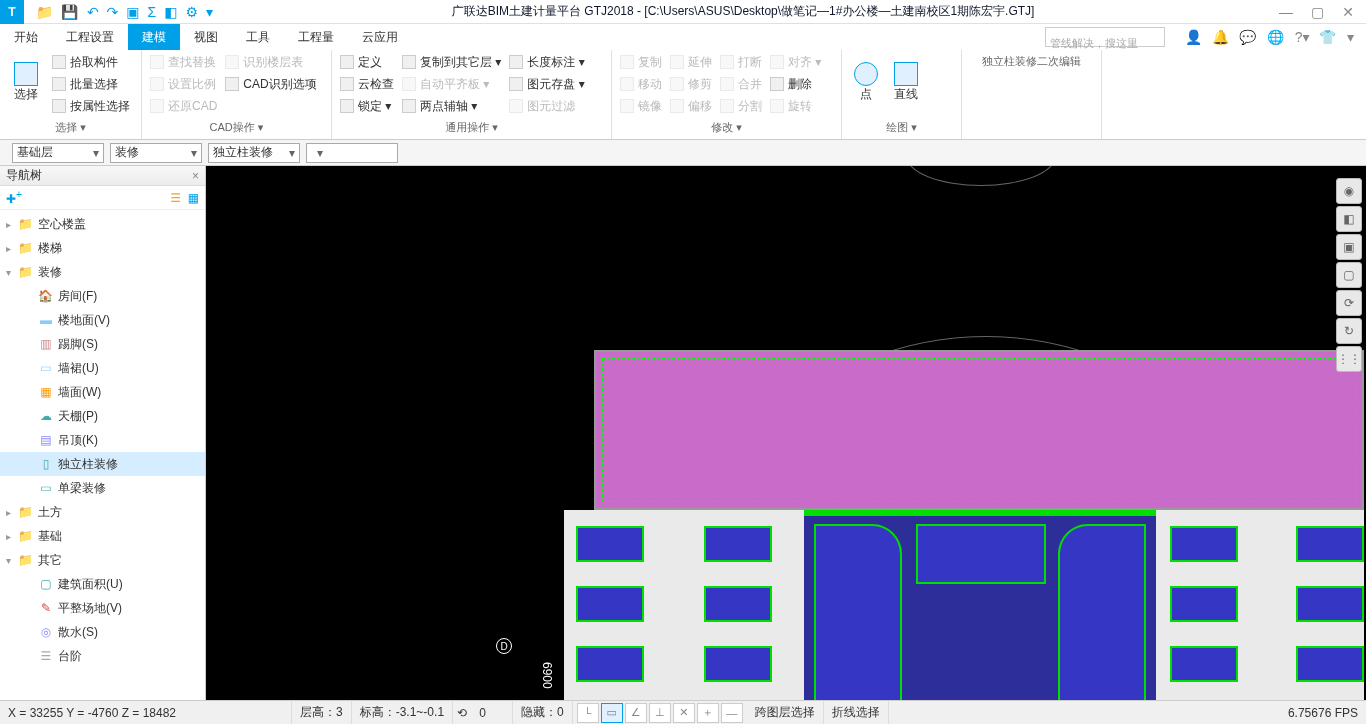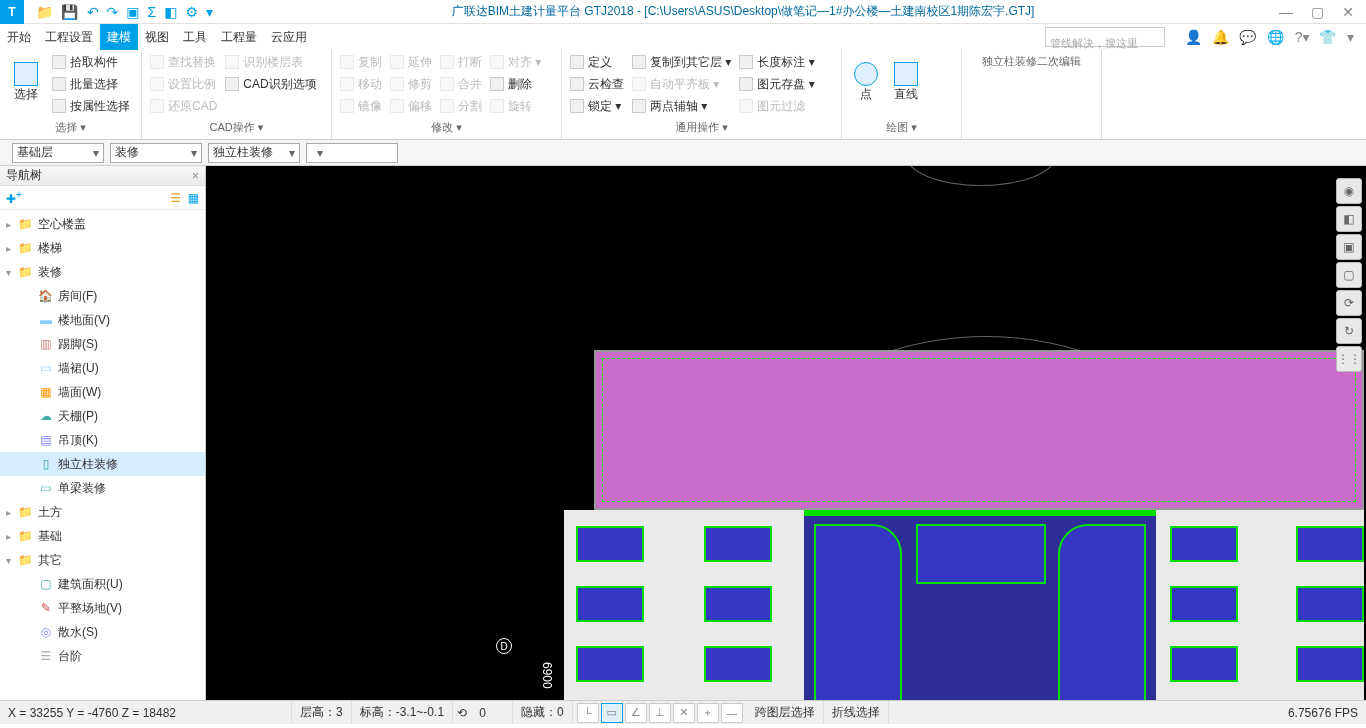--- a/index.html
+++ b/index.html
@@ -1,24 +1,24 @@
 <!DOCTYPE html>
 <html><head>
 <meta charset="utf-8">
 <style>
 * { margin: 0; padding: 0; box-sizing: border-box; font-family: "Microsoft YaHei", sans-serif; }
 body { width: 1366px; height: 728px; overflow: hidden; background: #fff; font-size: 12px; color: #333; }
 .titlebar { height: 24px; display: flex; align-items: center; background: #fff; border-bottom: 1px solid #e0e0e0; }
 .titlebar .logo { width: 24px; height: 24px; background: #00a0e9; color: #fff; display: flex; align-items: center; justify-content: center; font-weight: bold; margin-right: 6px; }
 .titlebar .qat { display: flex; gap: 8px; padding: 0 6px; }
 .titlebar .qat span { color: #00a0e9; font-size: 14px; cursor: pointer; }
-.titlebar .title { flex: 1; text-align: center; color: #0369a1; font-size: 12px; }
+.titlebar .title { flex: 1; text-align: center; color: #0f172a; font-size: 12px; }
 .titlebar .winbtns { display: flex; gap: 18px; padding: 0 12px; color: #888; font-size: 14px; }
 .menubar { height: 26px; display: flex; align-items: center; background: #fff; }
-.menubar .tab { padding: 0 7px; height: 26px; line-height: 26px; color: #333; cursor: pointer; }
+.menubar .tab { padding: 0 14px; height: 26px; line-height: 26px; color: #333; cursor: pointer; }
 .menubar .tab.active { background: #00a0e9; color: #fff; }
 .menubar .spacer { flex: 1; }
 .menubar .search { width: 120px; height: 20px; border: 1px solid #ccc; padding: 8px 4px; font-size: 11px; color: #aaa; margin-right: 8px; }
 .menubar .usericons { display: flex; gap: 10px; padding: 0 12px; color: #888; font-size: 14px; }
 .ribbon { height: 90px; background: #fff; border-bottom: 1px solid #ccc; display: flex; }
 .ribbon .group { border-right: 1px solid #e0e0e0; display: flex; flex-direction: column; padding: 2px 6px; }
 .ribbon .group-body { flex: 1; display: flex; align-items: flex-start; gap: 4px; }
 .ribbon .group-label { text-align: center; font-size: 11px; color: #666; padding: 2px 0; }
 .ribbon .col { display: flex; flex-direction: column; gap: 2px; }
 .ribbon .btn-lg { display: flex; flex-direction: column; align-items: center; justify-content: center; width: 40px; height: 60px; cursor: pointer; }
@@ -152,20 +152,67 @@
             <span>识别楼层表</span>
           </div>
         <div class="btn-sm">
             <span class="ico"></span>
             <span>CAD识别选项</span>
           </div>
       </div>
     </div>
     <div class="group-label">CAD操作 ▾</div>
   </div>
+  <div class="group" style="width:280px">
+    <div class="group-body">
+      <div class="col">
+        <div class="btn-sm">
+            <span class="ico"></span>
+            <span>定义</span>
+          </div>
+        <div class="btn-sm">
+            <span class="ico"></span>
+            <span>云检查</span>
+          </div>
+        <div class="btn-sm">
+            <span class="ico"></span>
+            <span>锁定  ▾</span>
+          </div>
+      </div>
+      <div class="col">
+        <div class="btn-sm">
+            <span class="ico"></span>
+            <span>复制到其它层  ▾</span>
+          </div>
+        <div class="btn-sm disabled">
+            <span class="ico"></span>
+            <span>自动平齐板  ▾</span>
+          </div>
+        <div class="btn-sm">
+            <span class="ico"></span>
+            <span>两点辅轴  ▾</span>
+          </div>
+      </div>
+      <div class="col">
+        <div class="btn-sm">
+            <span class="ico"></span>
+            <span>长度标注  ▾</span>
+          </div>
+        <div class="btn-sm">
+            <span class="ico"></span>
+            <span>图元存盘  ▾</span>
+          </div>
+        <div class="btn-sm disabled">
+            <span class="ico"></span>
+            <span>图元过滤</span>
+          </div>
+      </div>
+    </div>
+    <div class="group-label">通用操作 ▾</div>
+  </div>
   <div class="group" style="width:230px">
     <div class="group-body">
       <div class="col">
         <div class="btn-sm disabled">
             <span class="ico"></span>
             <span>复制</span>
           </div>
         <div class="btn-sm disabled">
             <span class="ico"></span>
             <span>移动</span>
@@ -212,67 +259,20 @@
             <span class="ico"></span>
             <span>删除</span>
           </div>
         <div class="btn-sm disabled">
             <span class="ico"></span>
             <span>旋转</span>
           </div>
       </div>
     </div>
     <div class="group-label">修改 ▾</div>
-  </div>
-  <div class="group" style="width:280px">
-    <div class="group-body">
-      <div class="col">
-        <div class="btn-sm">
-            <span class="ico"></span>
-            <span>定义</span>
-          </div>
-        <div class="btn-sm">
-            <span class="ico"></span>
-            <span>云检查</span>
-          </div>
-        <div class="btn-sm">
-            <span class="ico"></span>
-            <span>锁定  ▾</span>
-          </div>
-      </div>
-      <div class="col">
-        <div class="btn-sm">
-            <span class="ico"></span>
-            <span>复制到其它层  ▾</span>
-          </div>
-        <div class="btn-sm disabled">
-            <span class="ico"></span>
-            <span>自动平齐板  ▾</span>
-          </div>
-        <div class="btn-sm">
-            <span class="ico"></span>
-            <span>两点辅轴  ▾</span>
-          </div>
-      </div>
-      <div class="col">
-        <div class="btn-sm">
-            <span class="ico"></span>
-            <span>长度标注  ▾</span>
-          </div>
-        <div class="btn-sm">
-            <span class="ico"></span>
-            <span>图元存盘  ▾</span>
-          </div>
-        <div class="btn-sm disabled">
-            <span class="ico"></span>
-            <span>图元过滤</span>
-          </div>
-      </div>
-    </div>
-    <div class="group-label">通用操作 ▾</div>
   </div>
   <div class="group" style="width:120px">
     <div class="group-body">
       <div class="btn-lg" style="width:36px">
           <div class="ico" style="border-radius:50%"></div>
           <span>点</span>
         </div>
       <div class="btn-lg" style="width:36px">
           <div class="ico"></div>
           <span>直线</span>

